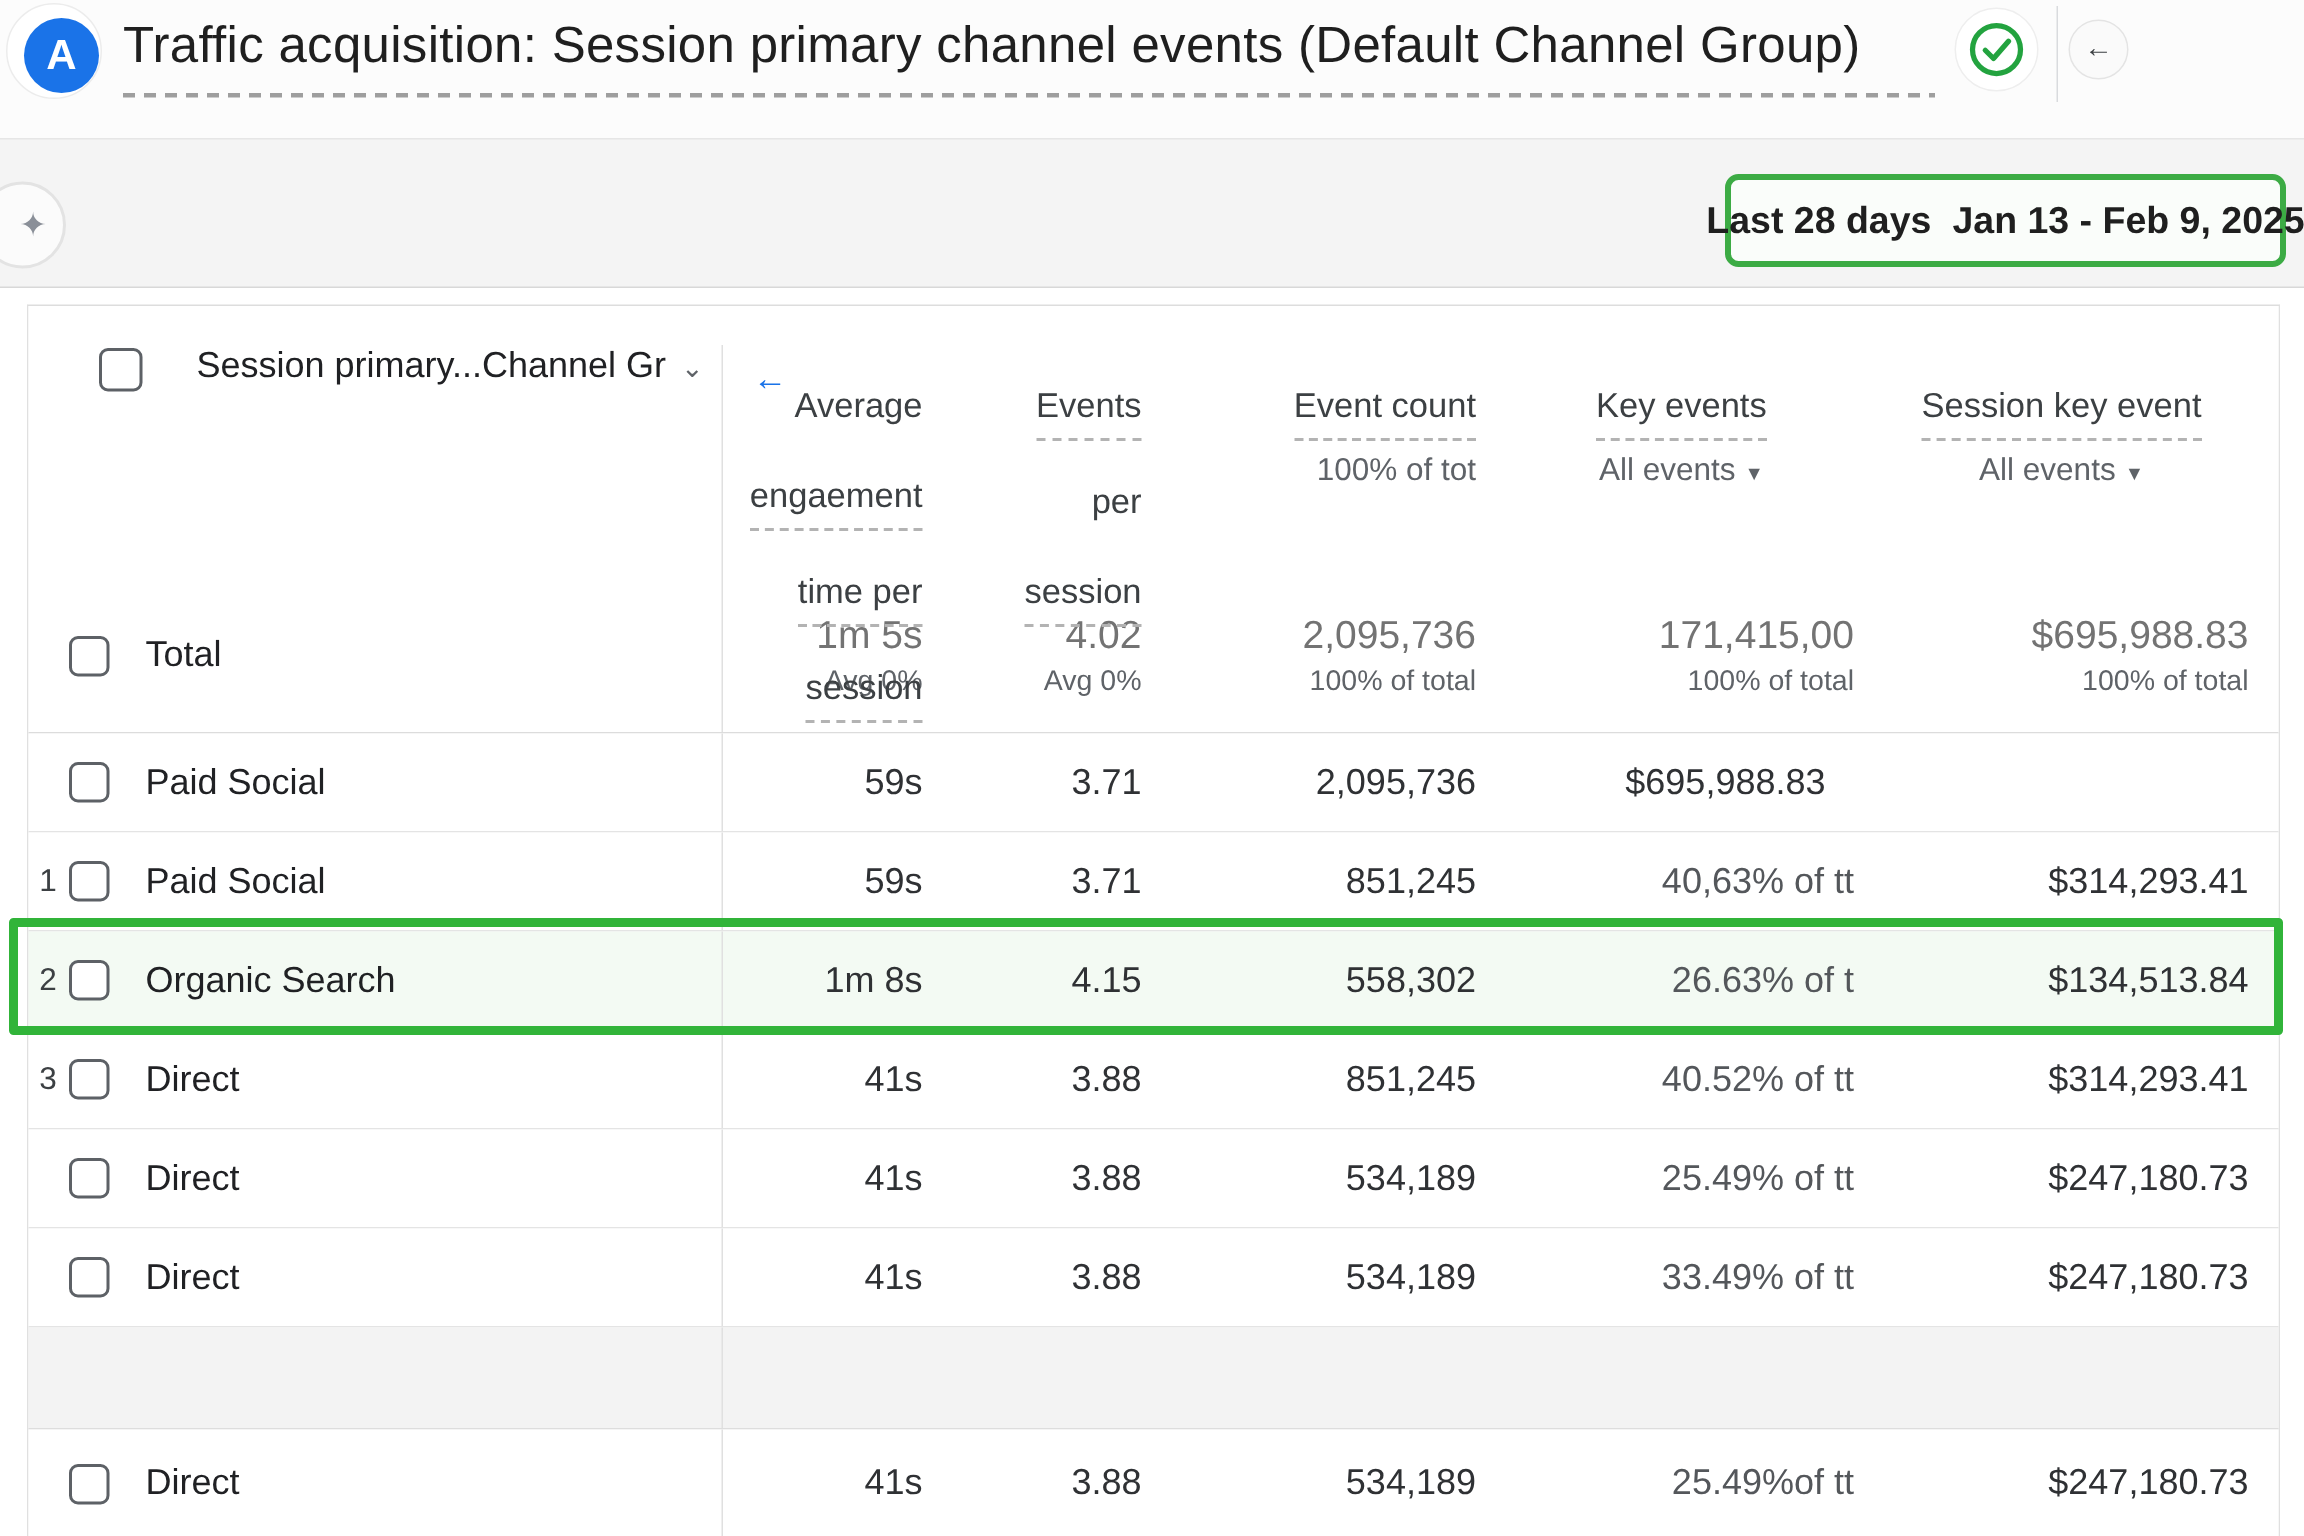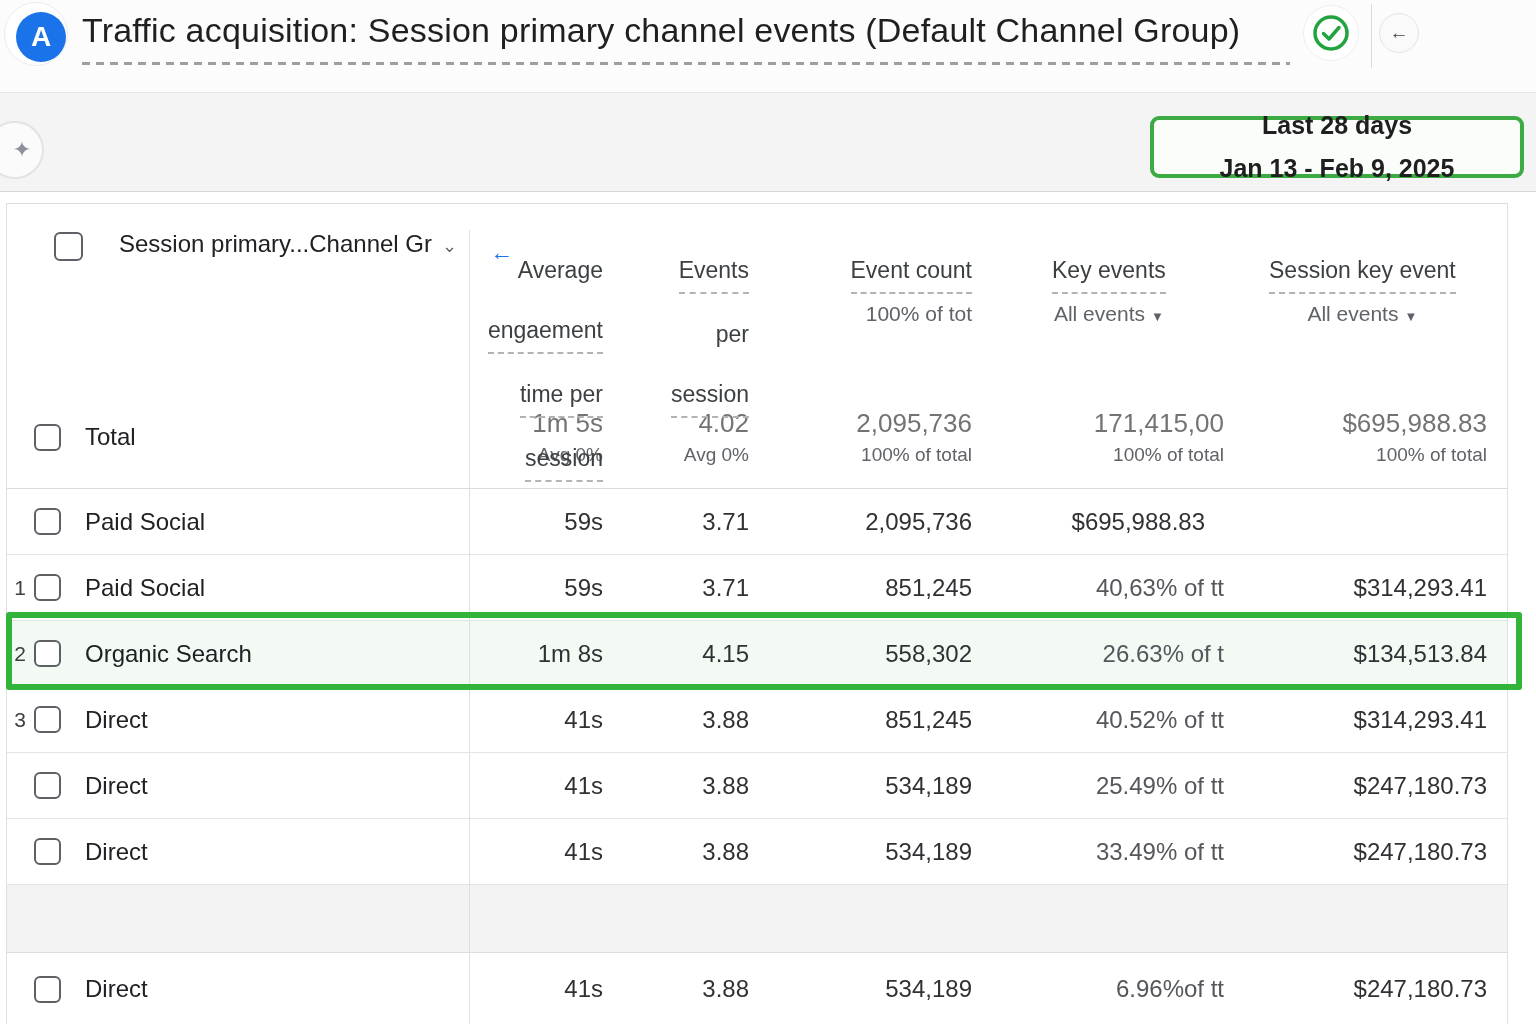--- a/index.html
+++ b/index.html
@@ -27,24 +27,24 @@
 
   
   .toolbar { position:absolute; left:0; top:92px; width:1536px; height:100px; background:#f4f4f4;
     border-top:1px solid #e6e6e6; border-bottom:1px solid #d8d8d8; }
   .add-btn { position:absolute; left:-14px; top:28px; width:58px; height:58px; border-radius:50%;
     background:#fbfbfb; border:2px solid #e3e3e3; display:flex; align-items:center; justify-content:center;
     color:#8a8f98; font-size:22px; padding-left:14px; }
   .date-box { position:absolute; right:12px; top:23px; width:374px; height:62px;
     border:4px solid #3cab44; border-radius:9px; background:#fafdfa;
     display:flex; align-items:center; justify-content:center; gap:14px;
-    font-size:25px; font-weight:700; color:#1f1f1f; white-space:nowrap;flex-direction:column; }
-
-  
-  .table { position:absolute; left:6px; top:203px; width:1502px;
+    font-size:25px; font-weight:700; color:#1f1f1f; white-space:nowrap; }
+
+  
+  .table { position:absolute; left:18px; top:203px; width:1502px;
     border-left:1px solid #e0e0e0; border-right:1px solid #e0e0e0; border-top:1px solid #ddd;
     background:#fff; }
   .t-row { display:grid; grid-template-columns:26px 437px 149px 137px 221px 250px 282px;
     align-items:center; background:#fff; border-bottom:1px solid #e4e4e4; height:66px; }
   .cell { height:100%; display:flex; align-items:center; }
   .c-num { justify-content:center; font-size:21px; color:#3c4043; }
   .c-channel { gap:24px; border-right:1px solid #e0e0e0; padding-left:1px;align-items:center; }
   .m { justify-content:flex-end; text-align:right; font-size:24px; color:#2f3134; }
   .c-avg { padding-right:16px; } .c-eps { padding-right:7px; }
   .c-count { padding-right:5px; } .c-key { padding-right:3px; color:#54575b; }
@@ -286,21 +286,21 @@
         </div>
         <div class="t-row last-row">
     <div class="cell c-num"></div>
     <div class="cell c-channel">
       <span class="checkbox"></span>
       <span class="channel-label">Direct</span>
     </div>
     <div class="cell m c-avg">41s</div>
     <div class="cell m c-eps">3.88</div>
     <div class="cell m c-count">534,189</div>
-    <div class="cell m c-key">6.96%of tt</div>
+    <div class="cell m c-key">25.49%of tt</div>
     <div class="cell m c-ske">$247,180.73</div>
   </div>
       </div>
   </div>
 
   <div class="hl-border"></div>
 
 </div>
 
 </body></html>

